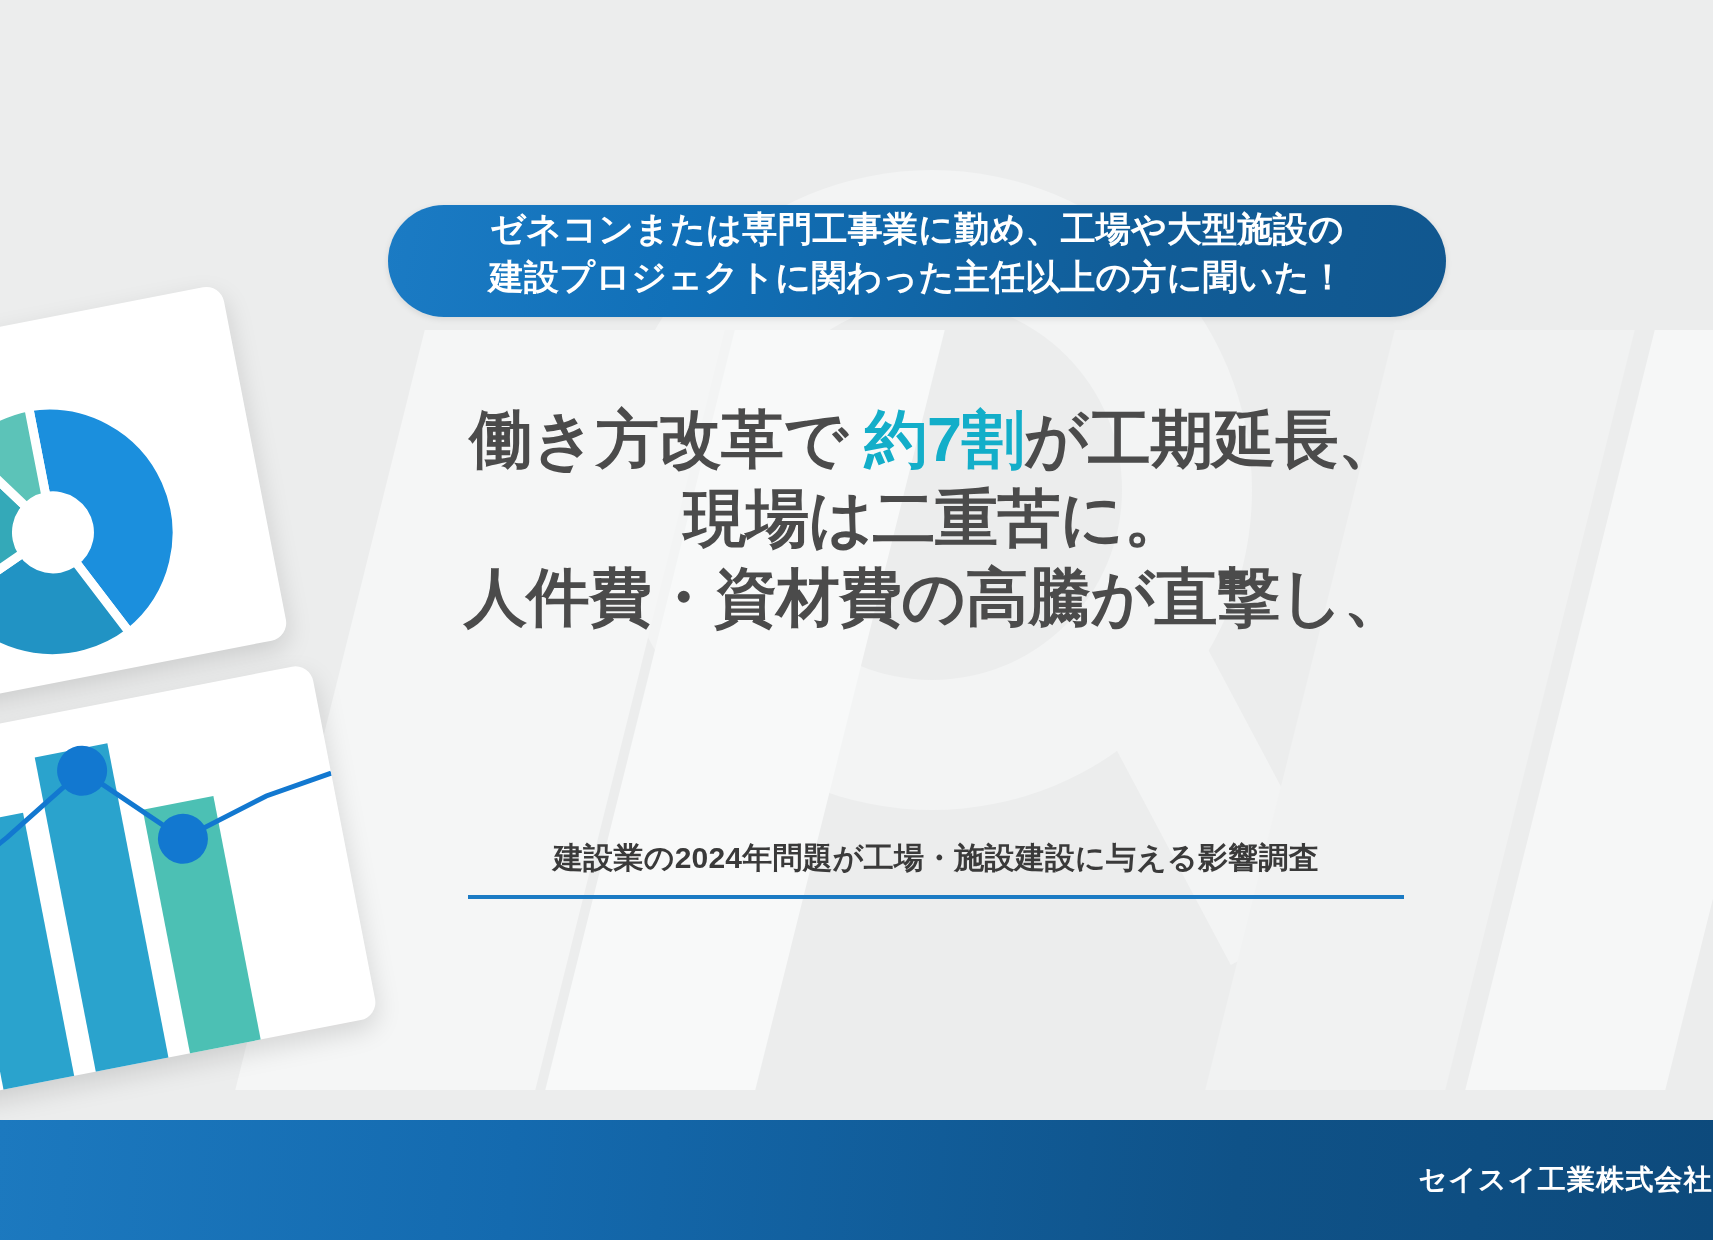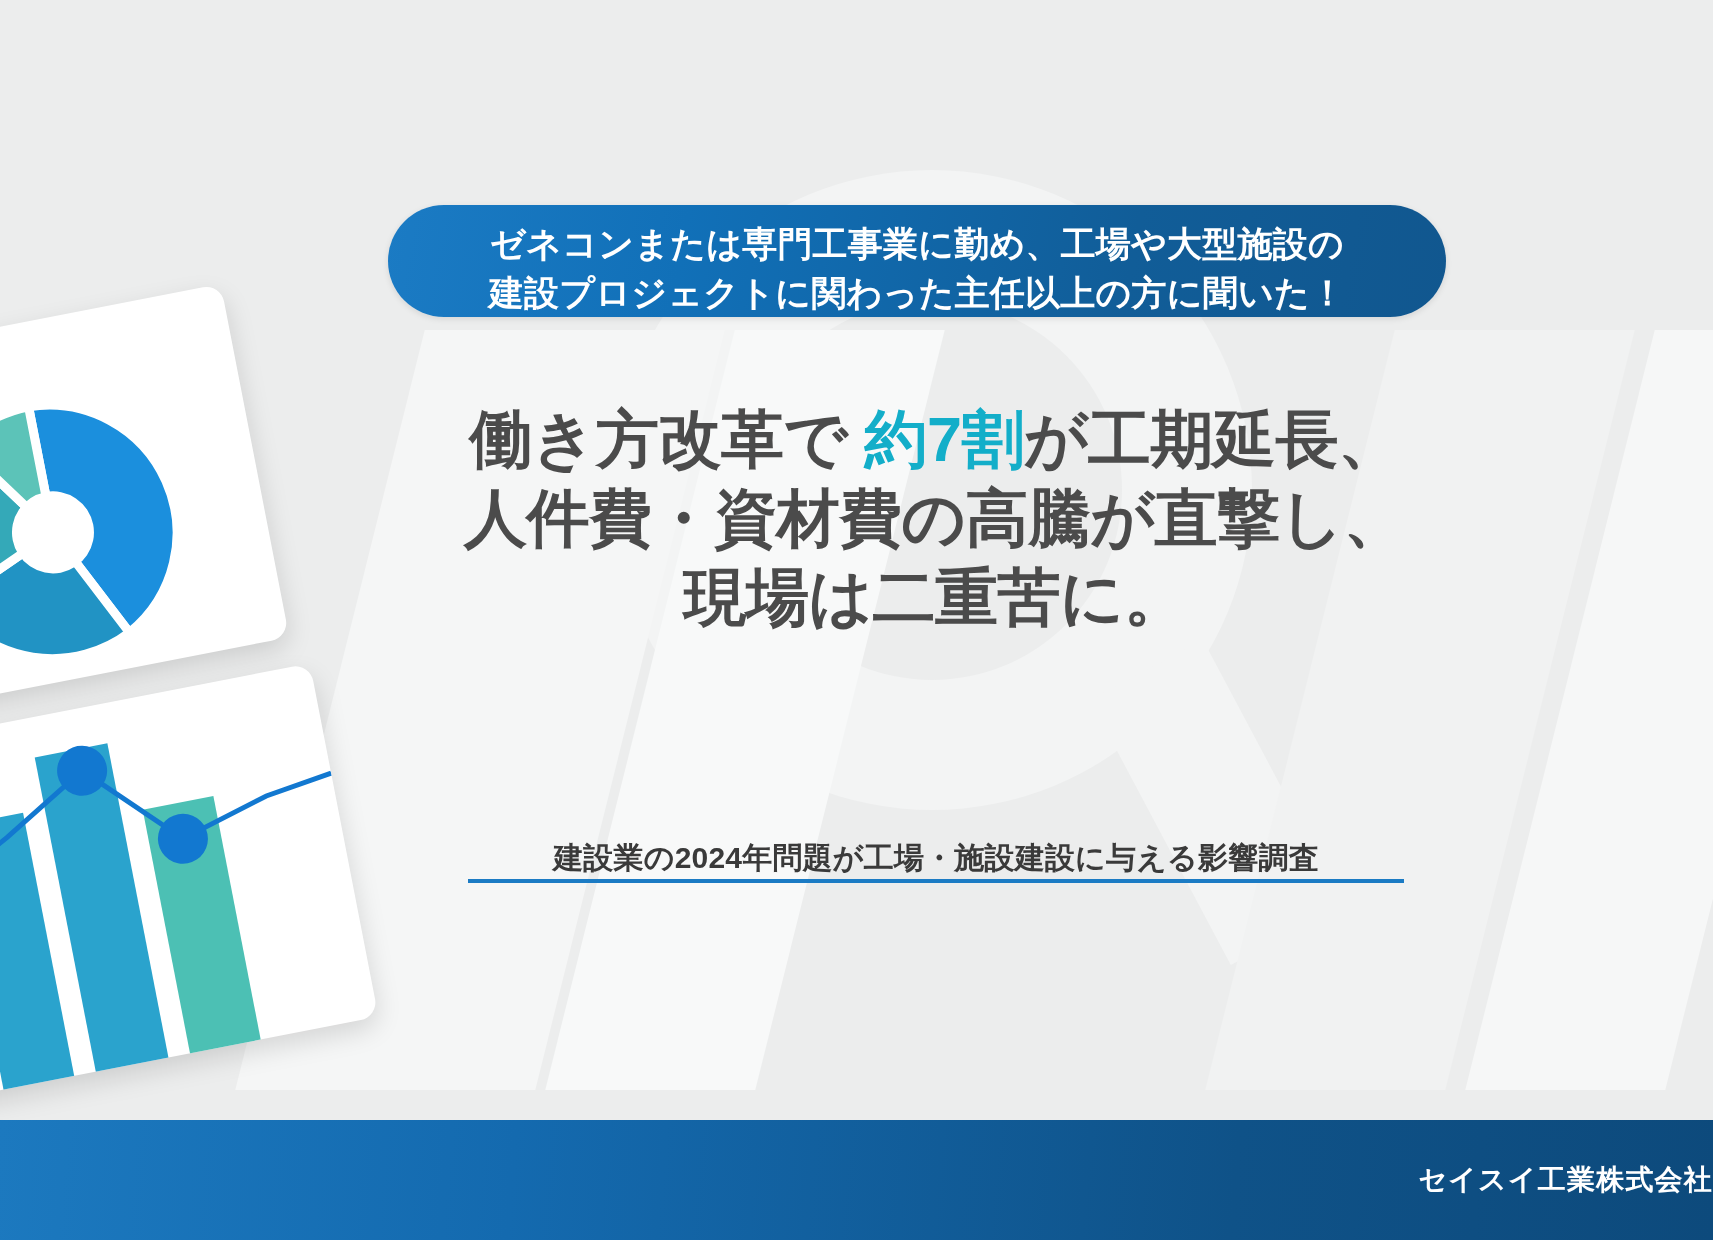--- a/index.html
+++ b/index.html
@@ -109,21 +109,21 @@
   
   .banner {
     position: absolute;
     left: 388px;
     top: 205px;
     width: 1058px;
     height: 112px;
     border-radius: 56px;
     background: linear-gradient(100deg, #1b7bc4 0%, #1170b8 28%, #115d98 70%, #11578f 100%);
     display: flex;
-    align-items: flex-end;
+    align-items: flex-start;
     justify-content: center;
     box-shadow: 0 2px 6px rgba(0,0,0,0.10);
   }
   .banner-text {
     color: #ffffff;
     font-size: 35px;
     line-height: 1.38;
     font-weight: 700;
     text-align: center;
     letter-spacing: 0.2px;
@@ -147,20 +147,21 @@
   .headline .hl { color: #13aec9; }
   .headline-line { display: block; white-space: nowrap; }
 
   
   .subtitle-wrap {
     position: absolute;
     left: 468px;
     top: 838px;
     width: 936px;
     text-align: center;
+    padding-bottom: 16px;
     border-bottom: 4px solid #1b7bc4;
   }
   .subtitle {
     color: #3a3a3a;
     font-size: 30px;
     font-weight: 600;
     letter-spacing: 0.2px;
     white-space: nowrap;
   }
 
@@ -228,22 +229,22 @@
     </svg>
   </div>
 
   <div class="banner">
     <div class="banner-text">ゼネコンまたは専門工事業に勤め、工場や大型施設の
 建設プロジェクトに関わった主任以上の方に聞いた！</div>
   </div>
 
   <div class="headline" id="headline">
       <span class="headline-line"><span>働き方改革で </span><span class="hl">約7割</span><span>が工期延長、</span></span>
+      <span class="headline-line"><span>現場は二重苦に。</span></span>
       <span class="headline-line"><span>人件費・資材費の高騰が直撃し、</span></span>
-      <span class="headline-line"><span>現場は二重苦に。</span></span>
     </div>
 
   <div class="subtitle-wrap">
     <div class="subtitle">建設業の2024年問題が工場・施設建設に与える影響調査</div>
   </div>
 
   <div class="footer">
     <div class="footer-company">セイスイ工業株式会社</div>
   </div>
 

